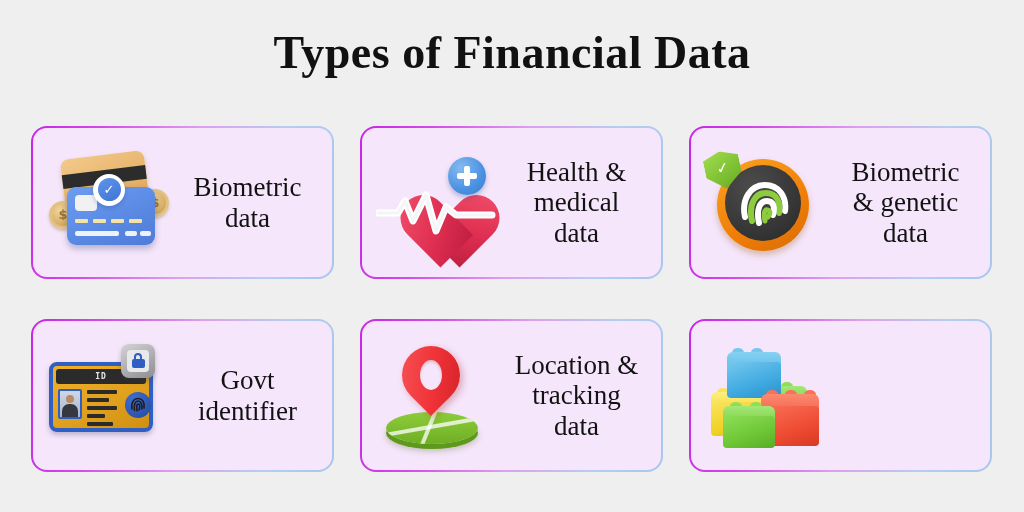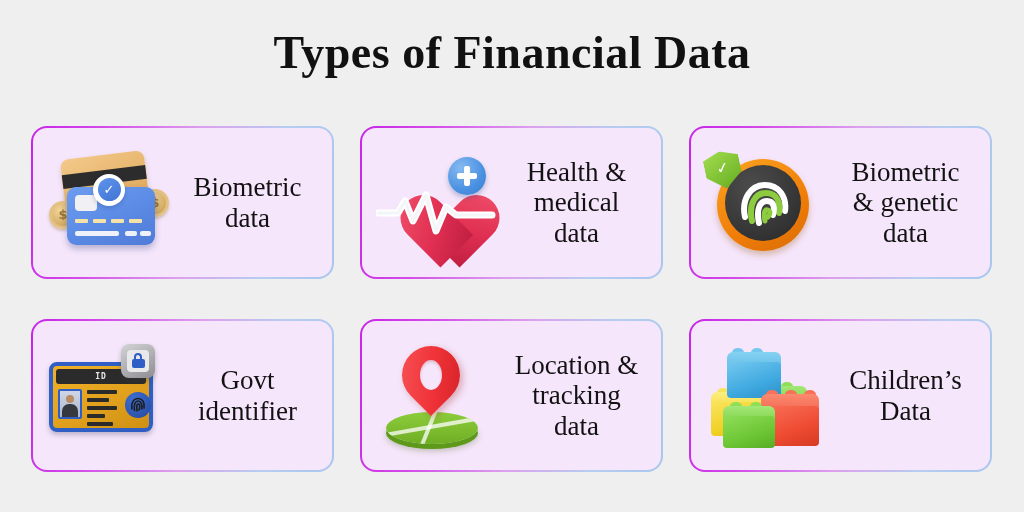--- a/index.html
+++ b/index.html
@@ -474,18 +474,16 @@
           </div>
 
           <div class="brick brick-green" style="left:18px; top:62px;">
             <span class="stud" style="left:7px;  top:0px;  background:#8ede58;"></span>
             <span class="stud" style="left:27px; top:0px;  background:#8ede58;"></span>
             <span class="plate"></span>
               <span class="face"></span>
           </div>
         </div>
       </div>
-      <div class="card-label">Children’s
-Data</div>
     </div>
 
   </div>
 </div>
 
 </body></html>

